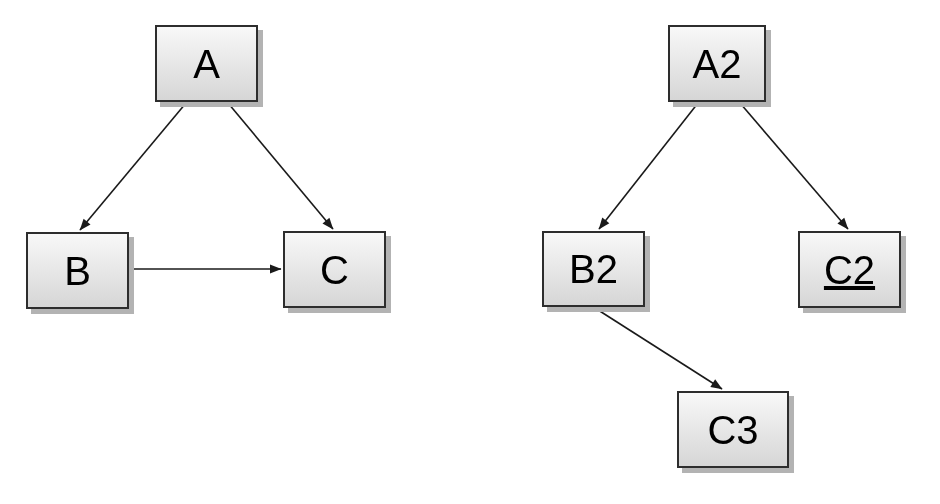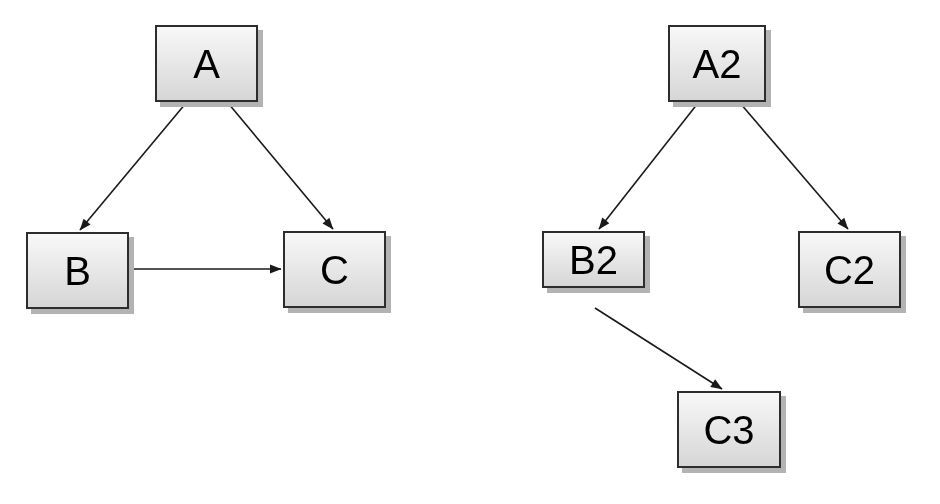--- a/index.html
+++ b/index.html
@@ -63,23 +63,23 @@
       </div>
       <div class="node" style="left: 26px; top: 232px; width: 103px; height: 77px;">
         <span class="node-label">B</span>
       </div>
       <div class="node" style="left: 283px; top: 231px; width: 103px; height: 77px;">
         <span class="node-label">C</span>
       </div>
       <div class="node" style="left: 668px; top: 25px; width: 98px; height: 77px;">
         <span class="node-label">A2</span>
       </div>
-      <div class="node" style="left: 542px; top: 231px; width: 103px; height: 57px;">
+      <div class="node" style="left: 542px; top: 231px; width: 103px; height: 76px;">
         <span class="node-label">B2</span>
       </div>
-      <div class="node" style="left: 798px; top: 231px; width: 103px; height: 77px;">
+      <div class="node" style="left: 798px; top: 231px; width: 103px; height: 77px; text-decoration: underline;">
         <span class="node-label">C2</span>
       </div>
-      <div class="node" style="left: 677px; top: 391px; width: 104px; height: 77px;">
+      <div class="node" style="left: 677px; top: 391px; width: 112px; height: 77px;">
         <span class="node-label">C3</span>
       </div>
     </div>
 </div>
 
 </body></html>

